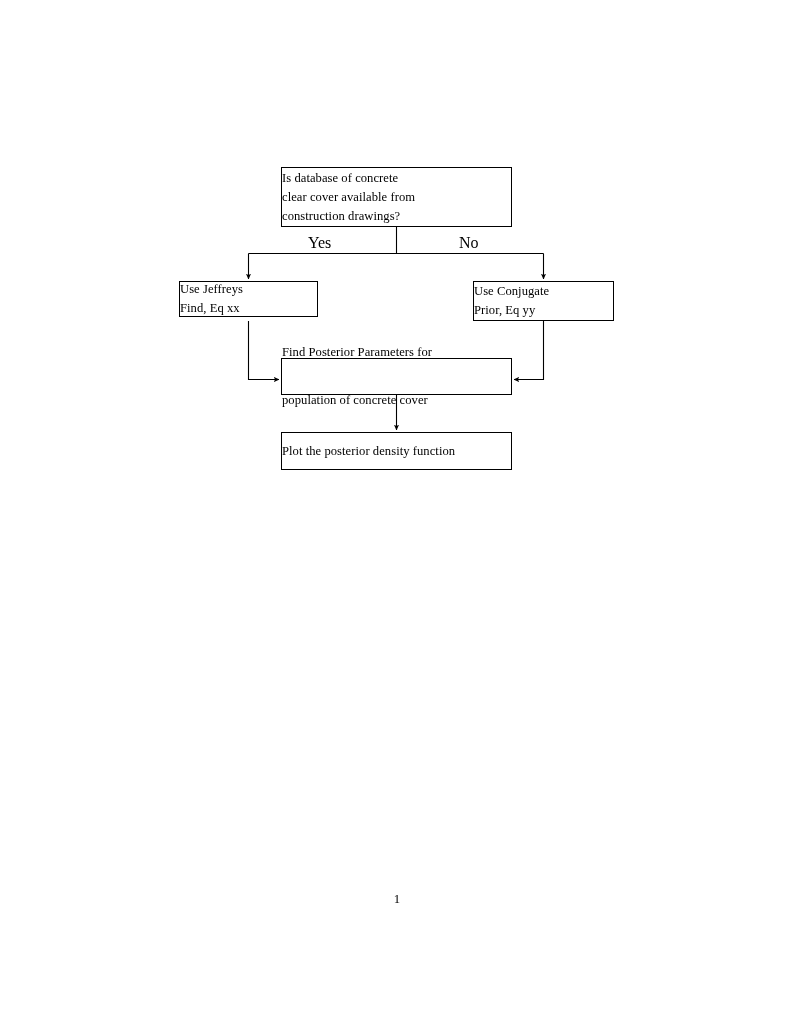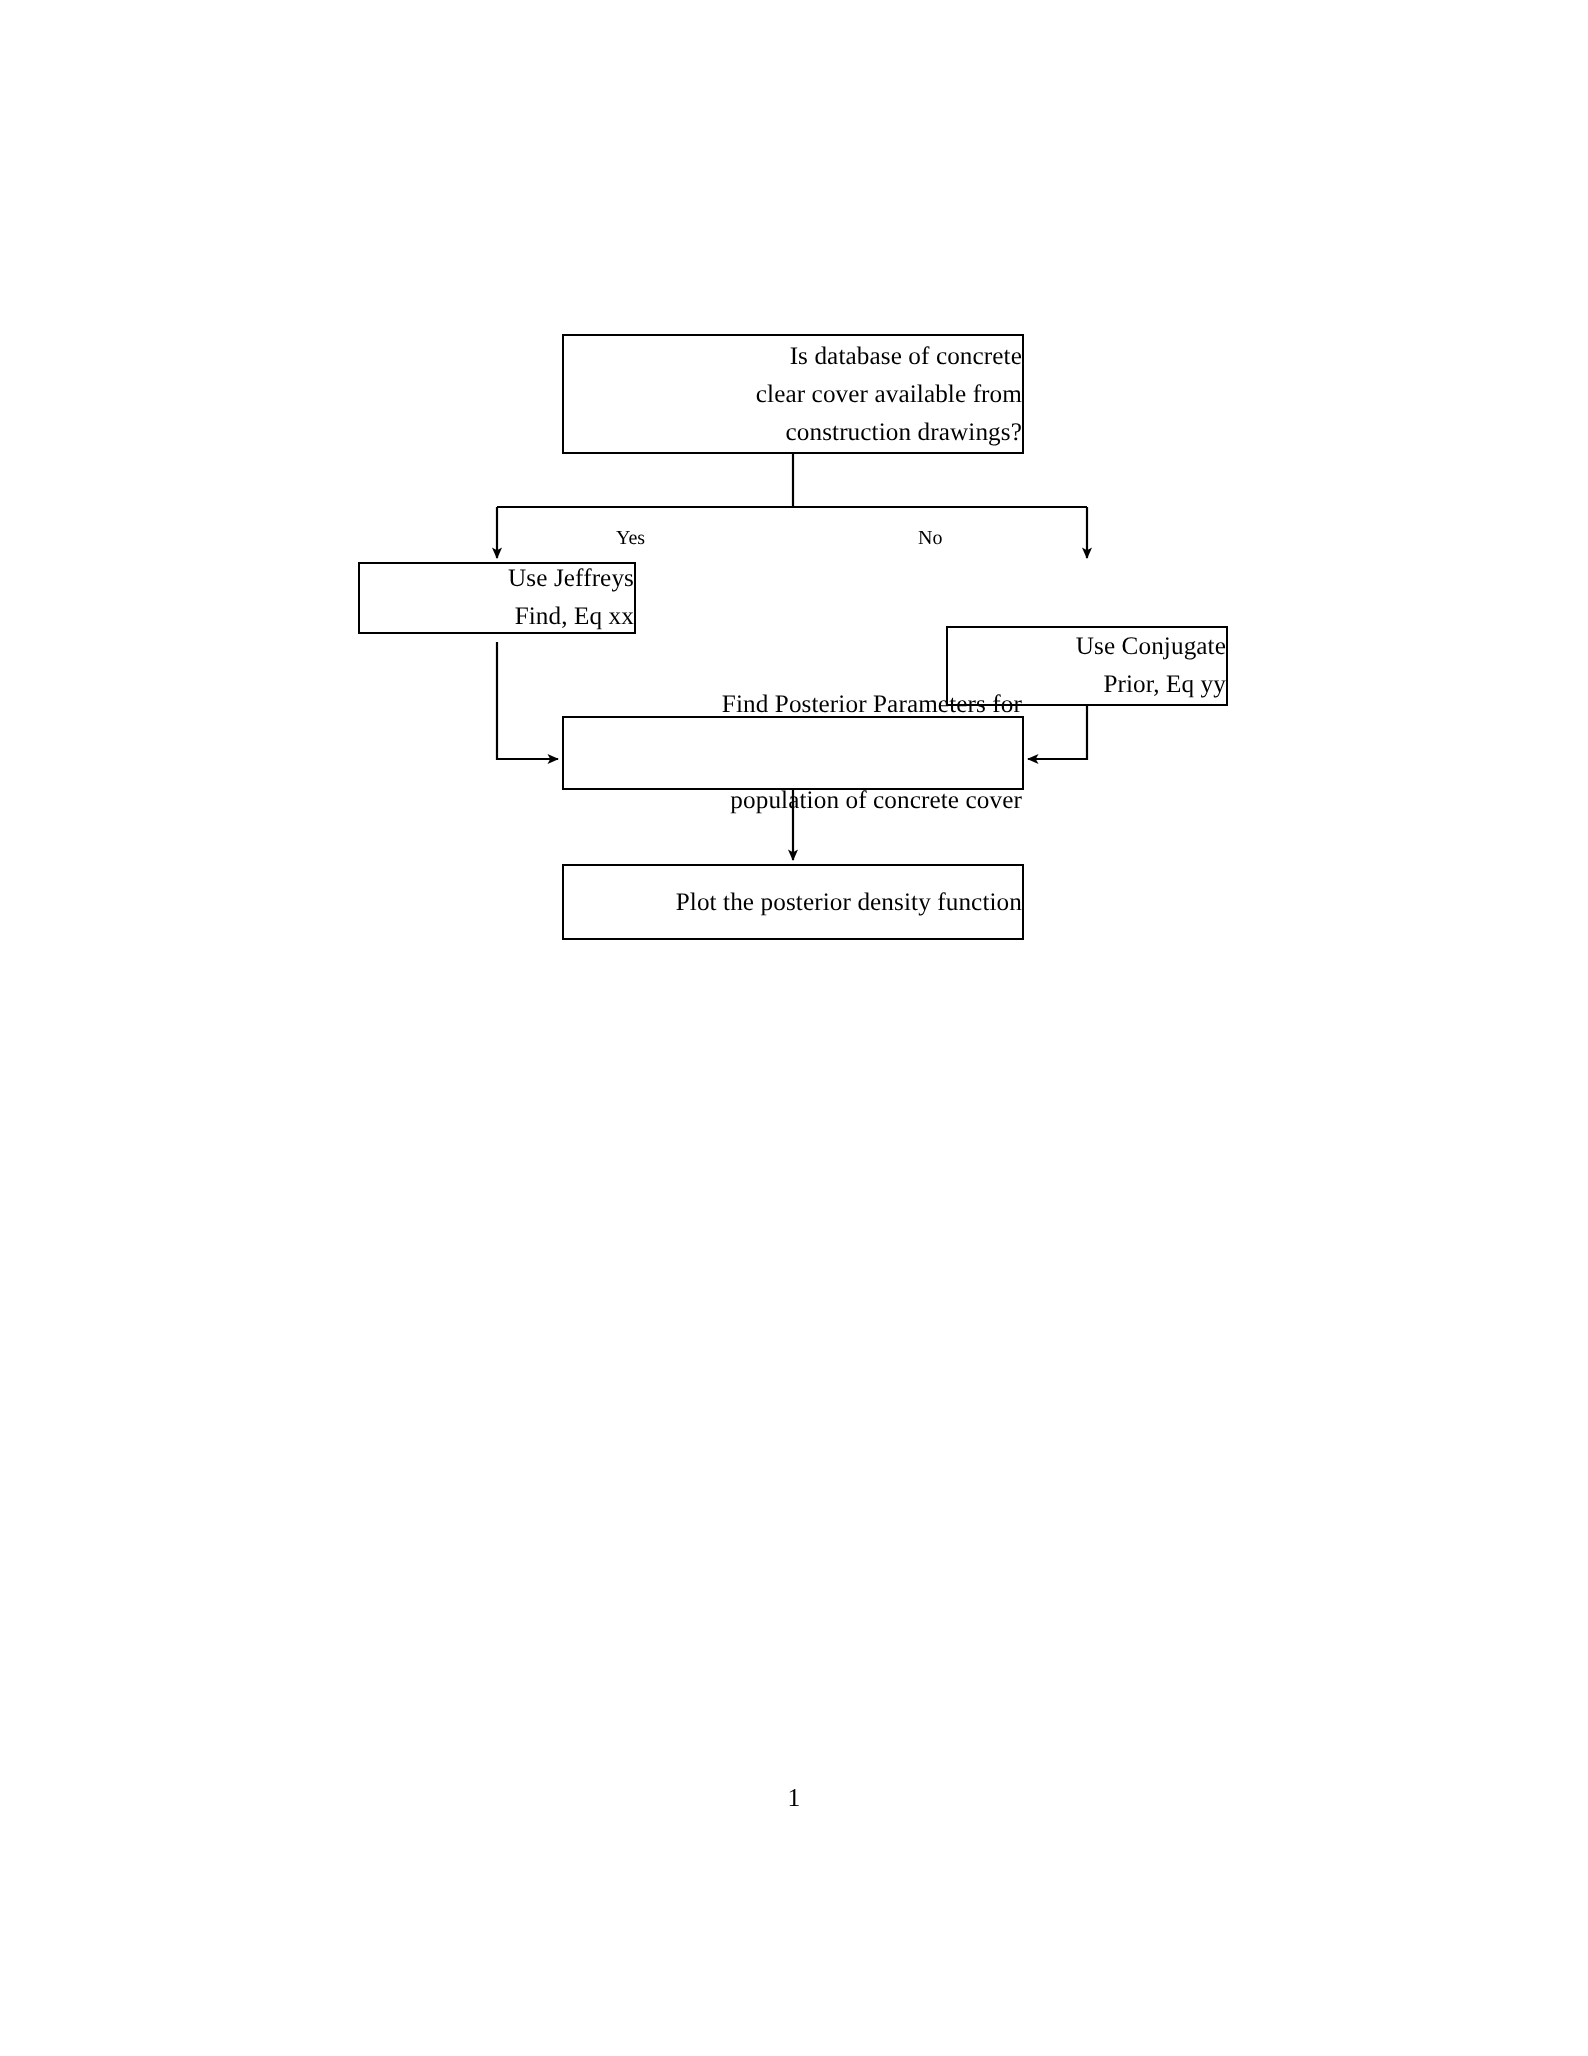--- a/index.html
+++ b/index.html
@@ -40,43 +40,42 @@
     overflow: visible;
   }
 
   .node-box {
     position: absolute;
     box-sizing: border-box;
     border: 1px solid #000000;
     background: #ffffff;
     display: flex;
     flex-direction: column;
-    align-items: flex-end;
+    align-items: flex-start;
     justify-content: center;
     text-align: center;
     font-size: 12.6px;
     line-height: 19px;
     letter-spacing: 0.05px;
   }
   .node-box .ln { display: block; white-space: nowrap; }
 
   #node-decision { left: 281px; top: 167px; width: 231px; height: 60px; }
   #node-jeffreys  { left: 179px; top: 281px; width: 139px; height: 36px; }
-  #node-conjugate { left: 473px; top: 281px; width: 141px; height: 40px; margin-top: 32px; }
+  #node-conjugate { left: 473px; top: 281px; width: 141px; height: 40px; }
   #node-posterior { left: 281px; top: 358px; width: 231px; height: 37px; gap: 29px; }
   #node-plot      { left: 281px; top: 432px; width: 231px; height: 38px; font-family: Liberation Serif, serif; }
 
   .edge-label {
     position: absolute;
-    font-size: 10px;
+    font-size: 16px;
     line-height: 14px;
     white-space: nowrap;
     background: #ffffff;
     padding: 0 3px;
-    margin-top: 27px;
   }
   #label-yes { left: 305px; top: 236px; }
   #label-no  { left: 456px; top: 236px; }
 
   
   #caption {
     position: absolute;
     left: 162px;
     top: 492px;
     width: 470px;

